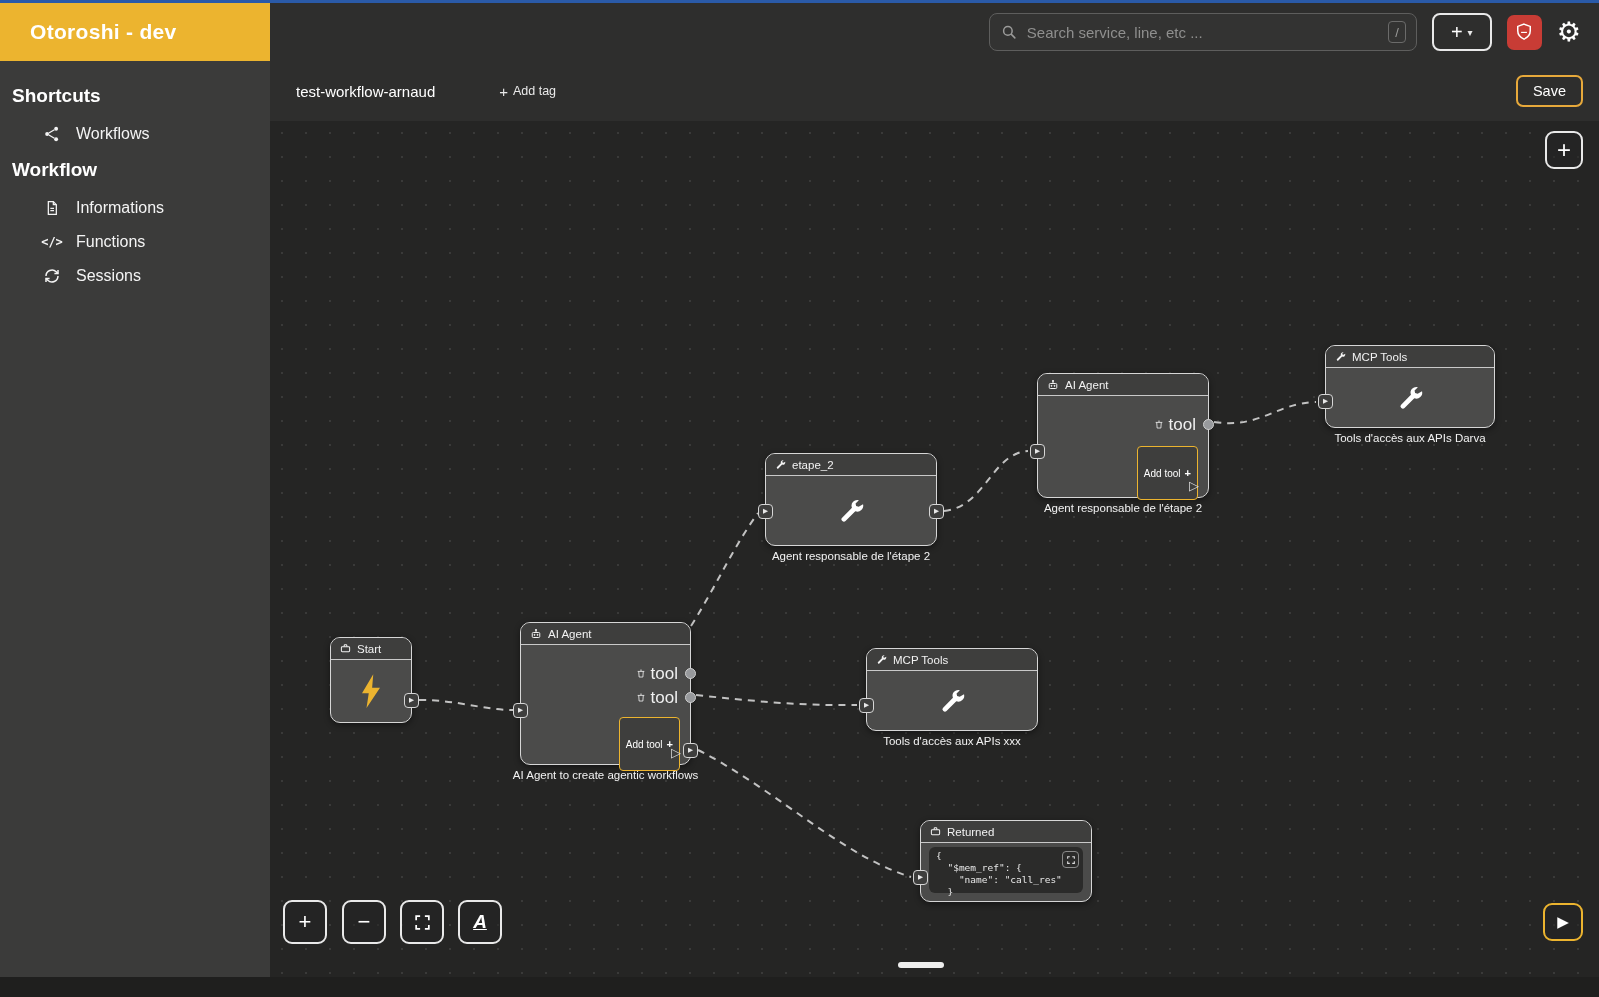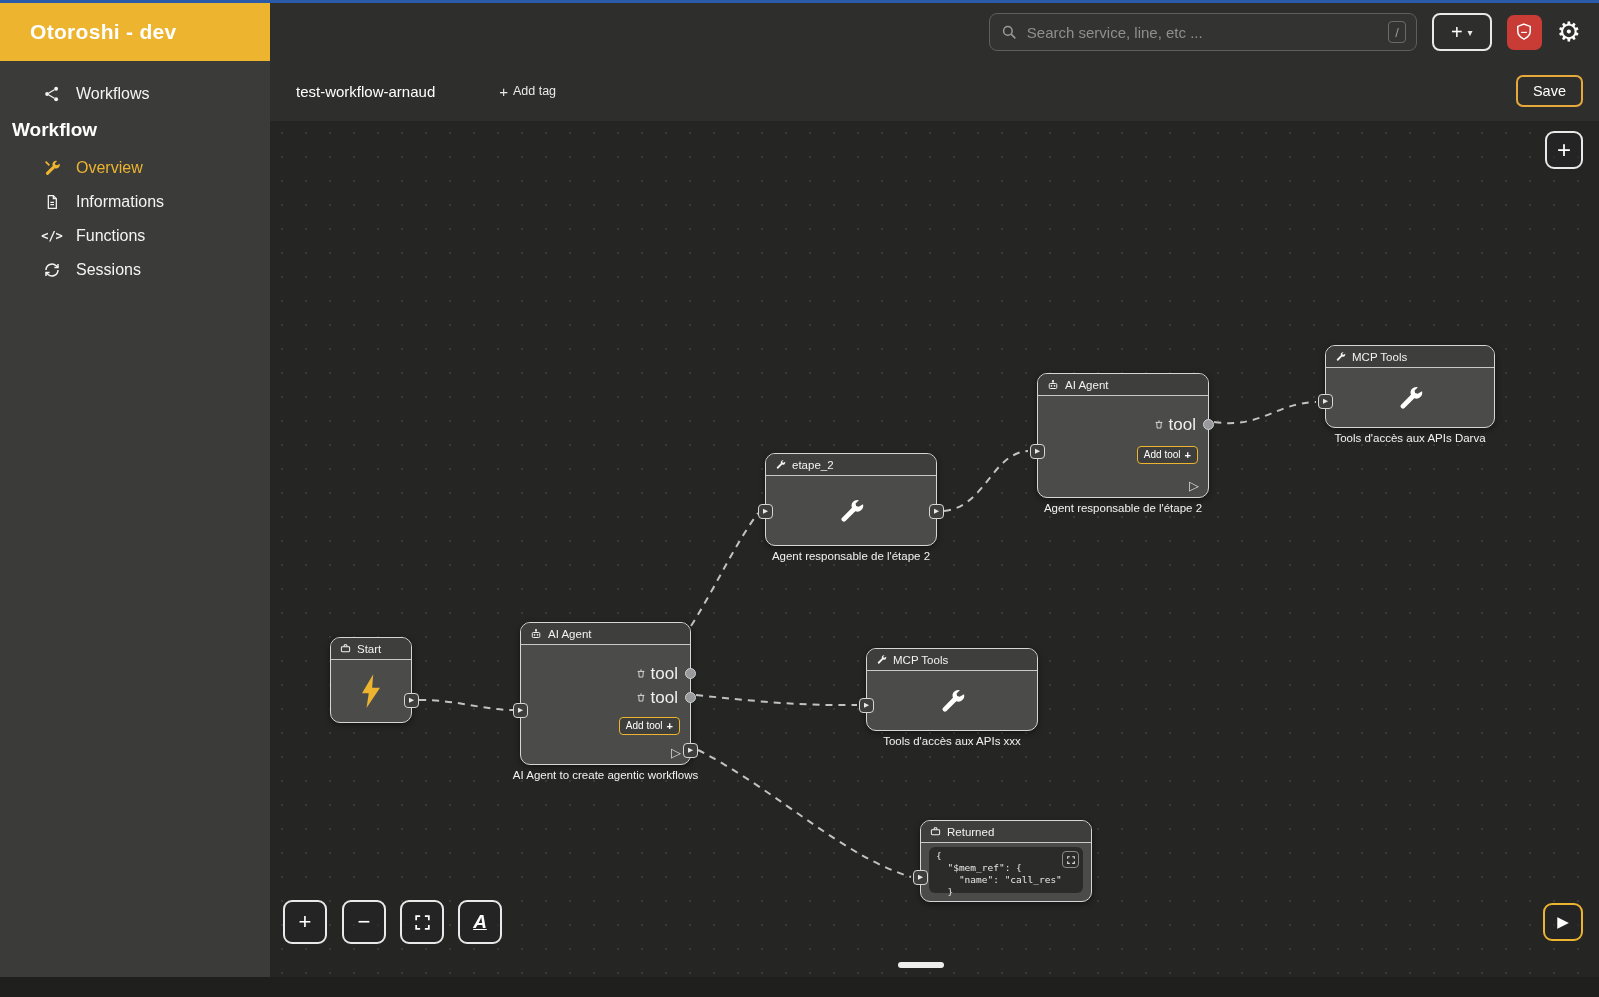--- a/index.html
+++ b/index.html
@@ -56,22 +56,22 @@
     white-space:nowrap;font-size:11.5px;color:#f2f2f2}
   .port{position:absolute;width:15px;height:15px;background:#3e3e3d;border:1px solid #d6d6d6;
     border-radius:4px;display:flex;align-items:center;justify-content:center;cursor:pointer}
   .port .pg{font-size:6.5px;color:#e8e8e8;line-height:1}
   .port.left{left:-8px}
   .port.right{right:-8px}
   .tool-row{position:absolute;right:12px;height:15px;display:flex;align-items:center;gap:5px;
     font-size:17px;color:#f0f0f0;cursor:pointer}
   .tool-port{position:absolute;right:-6px;width:11px;height:11px;border-radius:50%;background:#97999c;
     border:1px solid #cfcfcf;cursor:pointer}
-  .add-tool{position:absolute;right:10px;display:flex;align-items:flex-start;gap:4px;background:#3e3e3d;
-    border:1px solid #ecb42f;border-radius:4px;color:#fff;font-size:10px;padding:2px 6px;cursor:pointer}
+  .add-tool{position:absolute;right:10px;display:flex;align-items:flex-end;gap:4px;background:#3e3e3d;
+    border:1px solid #ecb42f;border-radius:4px;color:#fff;font-size:10px;padding:20px 6px;cursor:pointer}
   .add-tool .plus{font-weight:bold;font-size:11px}
   .run{position:absolute;right:9px;bottom:4px;font-size:13px;color:#ddd;cursor:pointer}
   .code-box{position:absolute;top:26px;left:8px;right:8px;bottom:8px;background:#2b2b2a;border-radius:6px;
     padding:3px 7px;font-family:"DejaVu Sans Mono",monospace;font-size:9.5px;line-height:12px;color:#e8e8e8}
   .code-box .cl{white-space:pre}
   .expand{position:absolute;top:4px;right:4px;width:17px;height:17px;border:1px solid #8a8a8a;
     border-radius:4px;display:flex;align-items:center;justify-content:center;cursor:pointer}
   
   .canvas-btn{position:absolute;border:2px solid #e9e9e9;border-radius:9px;background:rgba(37,37,36,.55);
     color:#fff;display:flex;align-items:center;justify-content:center;cursor:pointer}
@@ -114,42 +114,34 @@
           </svg>
       </span>
     </button>
     <button class="gear-btn">⚙</button>
   </div>
 </header>
 
 <div class="main-row">
 
   <aside class="sidebar">
+    <div class="side-heading">Shortcuts</div>
     <div class="side-item">
       <span class="icn">
         <svg width="18" height="18" viewBox="0 0 24 24">
             <circle cx="5.5" cy="12" r="2.6" fill="currentColor"></circle>
             <circle cx="17.5" cy="5" r="2.6" fill="currentColor"></circle>
             <circle cx="17.5" cy="19" r="2.6" fill="currentColor"></circle>
             <path d="M7.8 10.7l7.4-4.4M7.8 13.3l7.4 4.4" stroke="currentColor" stroke-width="1.8" fill="none"></path>
           </svg>
       </span>
       <span>Workflows</span>
     </div>
 
     <div class="side-heading">Workflow</div>
-    <div class="side-item active">
-      <span class="icn">
-        <svg width="18" height="18" viewBox="0 0 24 24">
-            <path d="M22.3 6.2a5 5 0 0 1-6.6 6l-8.4 8.4a1.9 1.9 0 0 1-2.7 0l-.2-.2a1.9 1.9 0 0 1 0-2.7l8.4-8.4a5 5 0 0 1 6-6.6l-2.9 2.9.5 2.2 2.2.5z" fill="currentColor"></path>
-            <path d="M3.5 3.5l5 5" stroke="currentColor" stroke-width="2.4" fill="none"></path>
-          </svg>
-      </span>
-      <span>Overview</span>
-    </div>
     <div class="side-item">
       <span class="icn">
         <svg width="16" height="18" viewBox="0 0 24 24" fill="none" stroke="currentColor" stroke-width="1.9">
             <path d="M6.5 2.5h7.5l4.5 4.5v14.5H6.5z"></path>
             <path d="M14 2.5V7h4.5"></path>
             <path d="M9.5 12.5h5.5M9.5 16h5.5"></path>
           </svg>
       </span>
       <span>Informations</span>
     </div>

